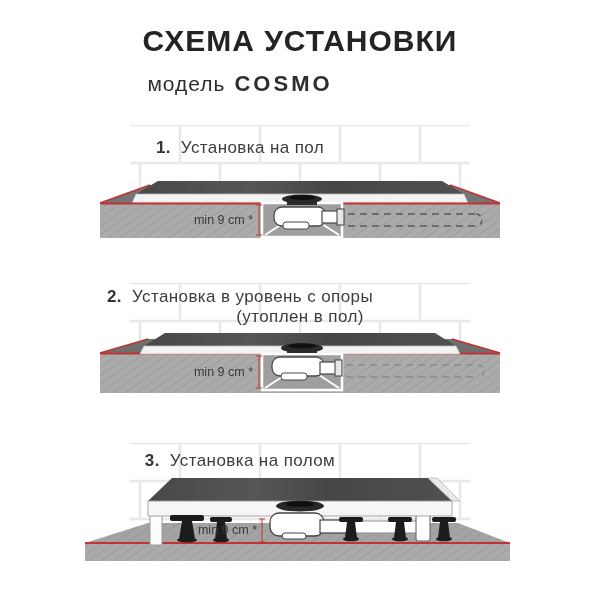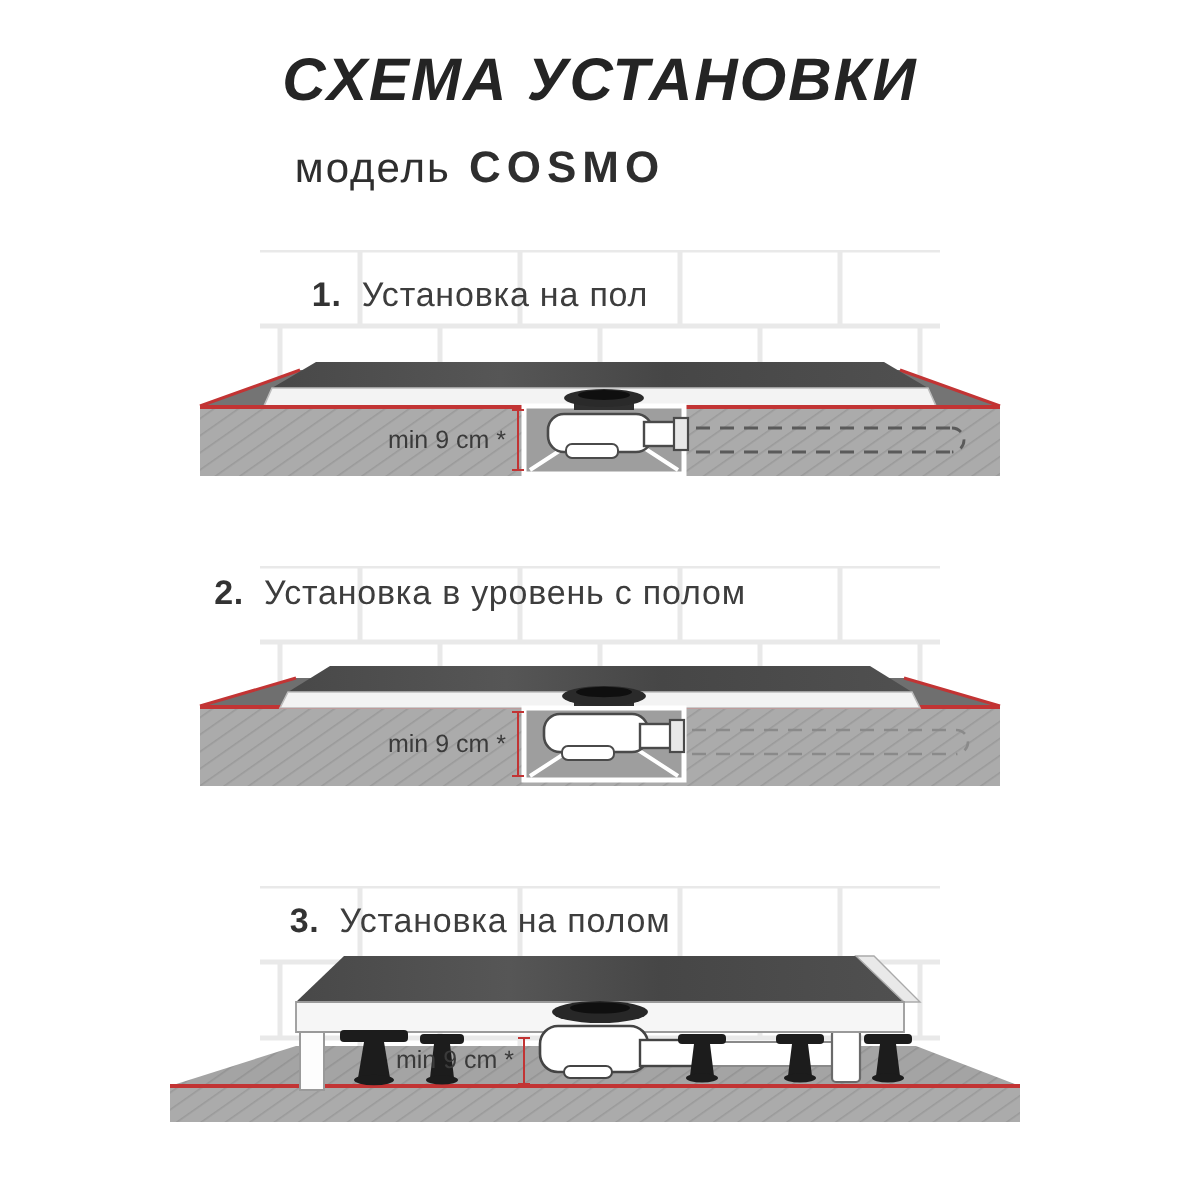--- a/index.html
+++ b/index.html
@@ -1,19 +1,19 @@
 <!DOCTYPE html>
 <html><head>
 <meta charset="utf-8">
 <style>
   html,body{margin:0;padding:0;background:#fff;}
   .page{position:relative;width:600px;height:600px;background:#ffffff;overflow:hidden;
         font-family:"Liberation Sans", sans-serif;}
   .title{position:absolute;top:24px;left:0;width:600px;text-align:center;
-         font-size:30px;font-weight:800;letter-spacing:1px;color:#242424;font-style:italic;}
+         font-size:30px;font-weight:800;letter-spacing:1px;color:#242424;}
   .subtitle{position:absolute;top:71px;left:0;width:480px;text-align:center;color:#2e2e2e;}
   .subtitle .model-label{font-size:21px;font-weight:300;letter-spacing:1px;}
   .subtitle .model-name{font-size:22px;font-weight:800;letter-spacing:3px;margin-left:9px;}
   .section{position:absolute;left:0;width:600px;}
   .sec1{top:125px;height:122px;}
   .sec2{top:283px;height:122px;}
   .sec3{top:443px;height:130px;}
   .section svg{position:absolute;top:0;left:0;}
   .heading{position:absolute;left:0;width:480px;text-align:center;color:#3d3d3d;
            font-size:17px;letter-spacing:0.4px;}
@@ -131,22 +131,23 @@
         <path d="M346 82 H478 M346 94 H478" stroke="#8a8a8a" stroke-width="1.3" stroke-dasharray="7 5" fill="none"></path>
         <path d="M478 82 a6 6 0 0 1 0 12" stroke="#8a8a8a" stroke-width="1.3" stroke-dasharray="5 4" fill="none"></path>
       </g>
       <g>
         <line x1="259" y1="73" x2="259" y2="105" stroke="#c23434" stroke-width="1"></line>
         <path d="M256 73 h6 M256 105 h6" stroke="#c23434" stroke-width="1"></path>
         <text class="dim-text" x="253" y="93" text-anchor="end">min 9 cm *</text>
       </g>
     </svg>
     <div class="heading">
-      <span class="num">2.</span><span class="htext">Установка в уровень с полом</span>
+      <span class="num">2.</span><span class="htext">Установка в уровень с опоры</span>
     </div>
+    <div class="heading-sub">(утоплен в пол)</div>
   </div>
 
   <div class="section sec3">
     <svg width="600" height="130" viewBox="0 0 600 130">
       <rect x="130" y="0" width="340" height="80" fill="url(#tiles)"></rect>
       <g>
         <polygon points="85,100 148,80 458,80 510,100" fill="url(#hatch2)"></polygon>
         <rect x="85" y="100" width="425" height="18" fill="url(#hatch)"></rect>
         <line x1="85" y1="100" x2="510" y2="100" stroke="#c23434" stroke-width="2"></line>
       </g>

